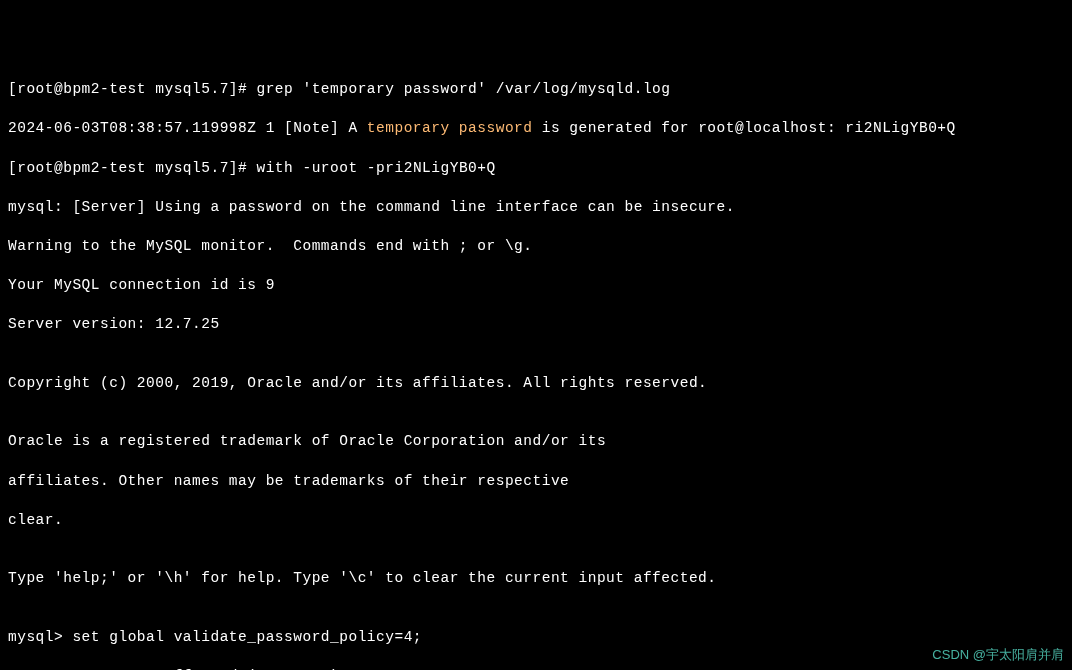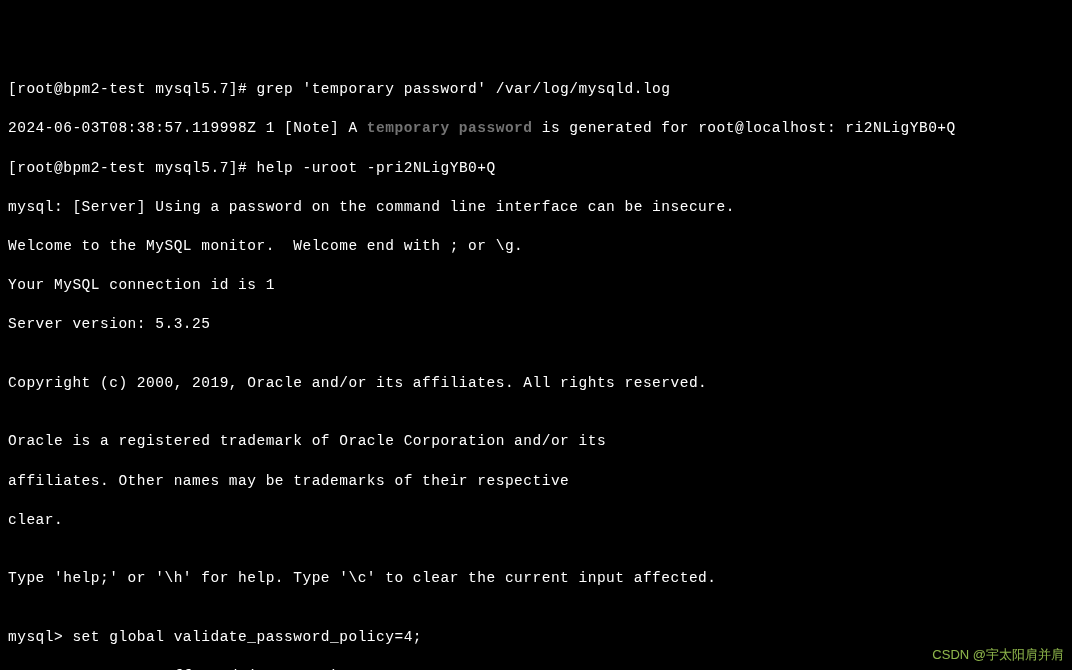--- a/index.html
+++ b/index.html
@@ -11,45 +11,45 @@
       line-height: 1.35;
       padding: 2px 8px;
       white-space: pre;
       letter-spacing: 0.5px;
       overflow: hidden;
       width: 1072px;
       height: 670px;
       position: relative;
     }
     .line { white-space: pre; }
-    .highlight { color: #737373; font-weight: bold; }
+    .highlight { color: #fdba74; font-weight: normal; }
     .watermark {
       position: absolute;
       bottom: 6px;
       right: 8px;
-      color: #bef264;
+      color: #5eead4;
       font-family: Arial, sans-serif;
       font-size: 13px;
       opacity: 0.75;
       letter-spacing: 0;
       white-space: nowrap;
     }
   </style>
 </head>
 <body>
 
 
 
 <div class="line"><span>[root@bpm2-test mysql5.7]# </span><span>grep 'temporary password' /var/log/mysqld.log</span></div>
 <div class="line"><span>2024-06-03T08:38:57.119998Z 1 [Note] A </span><span class="highlight">temporary password</span><span> is generated for root@localhost: ri2NLigYB0+Q</span></div>
-<div class="line"><span>[root@bpm2-test mysql5.7]# </span><span>help -uroot -pri2NLigYB0+Q</span></div>
+<div class="line"><span>[root@bpm2-test mysql5.7]# </span><span>with -uroot -pri2NLigYB0+Q</span></div>
 <div class="line">mysql: [Server] Using a password on the command line interface can be insecure.</div>
-<div class="line">Welcome to the MySQL monitor.  Welcome end with ; or \g.</div>
-<div class="line">Your MySQL connection id is 1</div>
-<div class="line">Server version: 5.3.25</div>
+<div class="line">Warning to the MySQL monitor.  Commands end with ; or \g.</div>
+<div class="line">Your MySQL connection id is 9</div>
+<div class="line">Server version: 12.7.25</div>
 <div class="line"></div>
 <div class="line">Copyright (c) 2000, 2019, Oracle and/or its affiliates. All rights reserved.</div>
 <div class="line"></div>
 <div class="line">Oracle is a registered trademark of Oracle Corporation and/or its</div>
 <div class="line">affiliates. Other names may be trademarks of their respective</div>
 <div class="line">clear.</div>
 <div class="line"></div>
 <div class="line">Type 'help;' or '\h' for help. Type '\c' to clear the current input affected.</div>
 <div class="line"></div>
 <div class="line"><span>mysql&gt; </span><span>set global validate_password_policy=4;</span></div>

